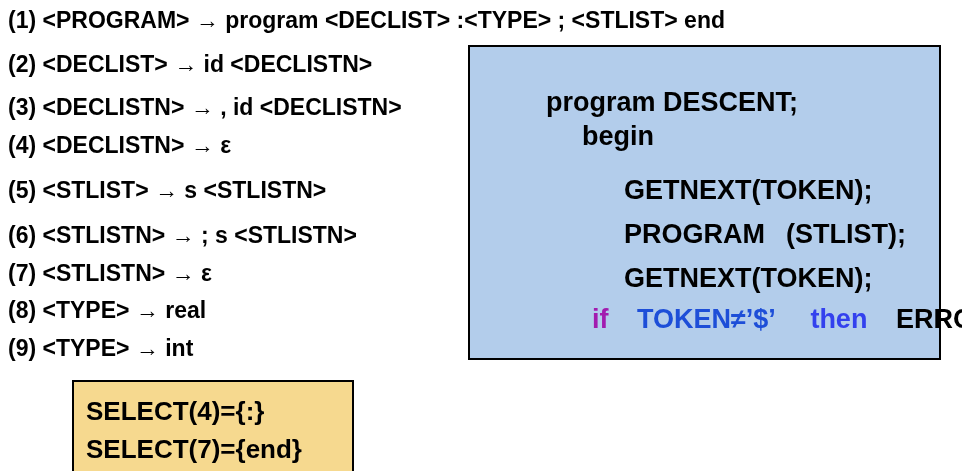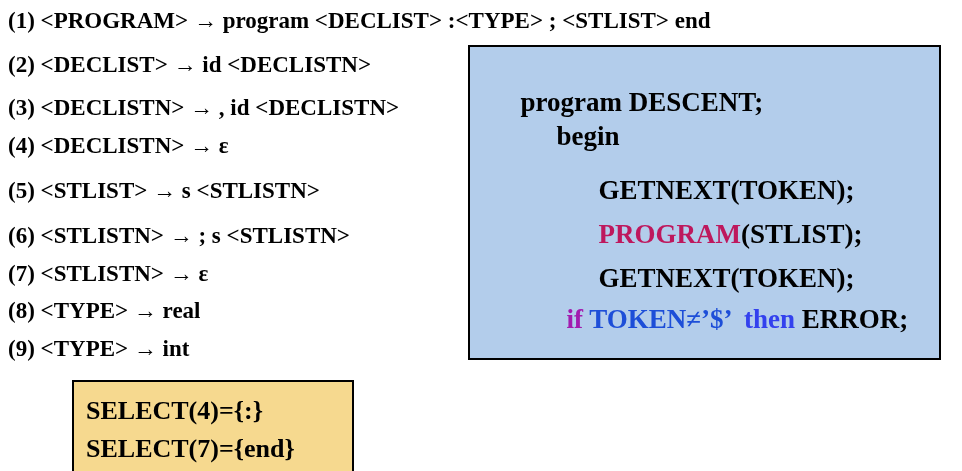--- a/index.html
+++ b/index.html
@@ -1,21 +1,21 @@
 <!DOCTYPE html>
 <html><head>
 <meta charset="utf-8">
 <style>
   html, body { margin: 0; padding: 0; background: #ffffff; }
   #slide {
     position: relative;
     width: 962px;
     height: 471px;
     background: #ffffff;
-    font-family: Liberation Serif, serif;
+    font-family: Liberation Sans, sans-serif;
     font-weight: bold;
     color: #000000;
     overflow: hidden;
   }
 
   
   .rule {
     position: absolute;
     left: 8px;
     font-size: 23px;
@@ -31,21 +31,21 @@
     width: 469px;
     height: 311px;
     border: 2px solid #000000;
   }
   .code-line {
     position: absolute;
     font-size: 27px;
     white-space: pre;
     line-height: 1.1;
   }
-  .code-line span { white-space: pre; }
+  .code-line span { white-space: pre; margin-left: 21px; }
 
   
   #select-box {
     position: absolute;
     left: 72px;
     top: 380px;
     width: 266px;
     height: 83px;
     border: 2px solid #000000;
     padding: 10px 0 0 12px;
@@ -78,21 +78,21 @@
     <div class="code-line" style="top:11px;  left:10px">
       <span style="color: rgb(0, 0, 0);">program DESCENT;</span>
     </div>
     <div class="code-line" style="top:45px;  left:46px">
       <span style="color: rgb(0, 0, 0);">begin</span>
     </div>
     <div class="code-line" style="top:99px;  left:88px">
       <span style="color: rgb(0, 0, 0);">GETNEXT(TOKEN);</span>
     </div>
     <div class="code-line" style="top:143px; left:88px">
-      <span style="color: #be185d;">PROGRAM</span><span style="color: rgb(0, 0, 0);">(STLIST);</span>
+      <span style="color: #000000;">PROGRAM</span><span style="color: rgb(0, 0, 0);">(STLIST);</span>
     </div>
     <div class="code-line" style="top:187px; left:88px">
       <span style="color: rgb(0, 0, 0);">GETNEXT(TOKEN);</span>
     </div>
     <div class="code-line" style="top:228px; left:56px">
       <span style="color: #a21caf;">if </span><span style="color: #1d4ed8;">TOKEN≠’$’  </span><span style="color: rgb(51, 65, 238);">then </span><span style="color: rgb(0, 0, 0);">ERROR;</span>
     </div>
   </div>
 
   <div id="select-box" style="background: rgb(246, 217, 143);">

